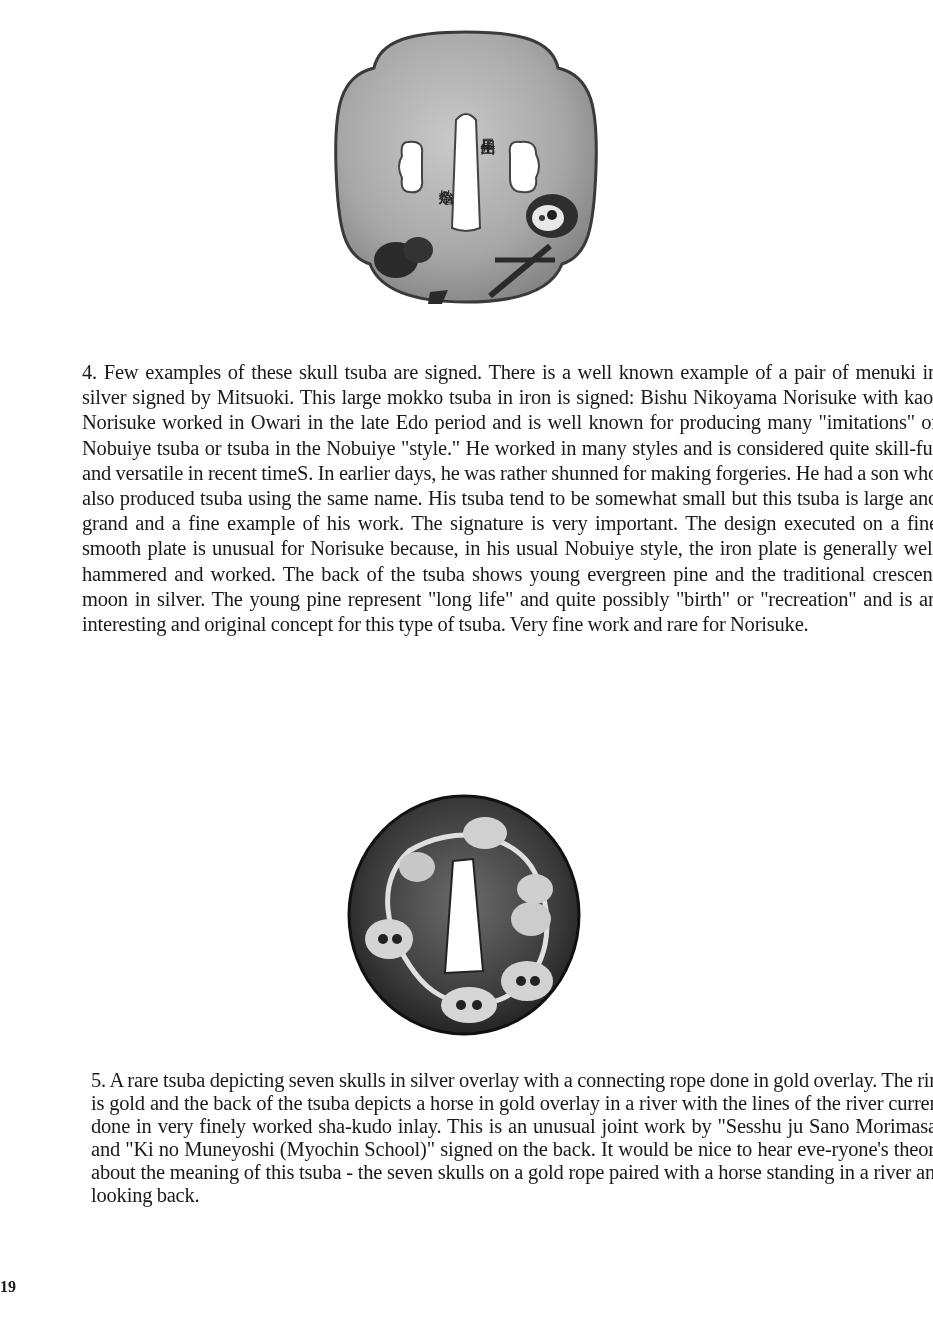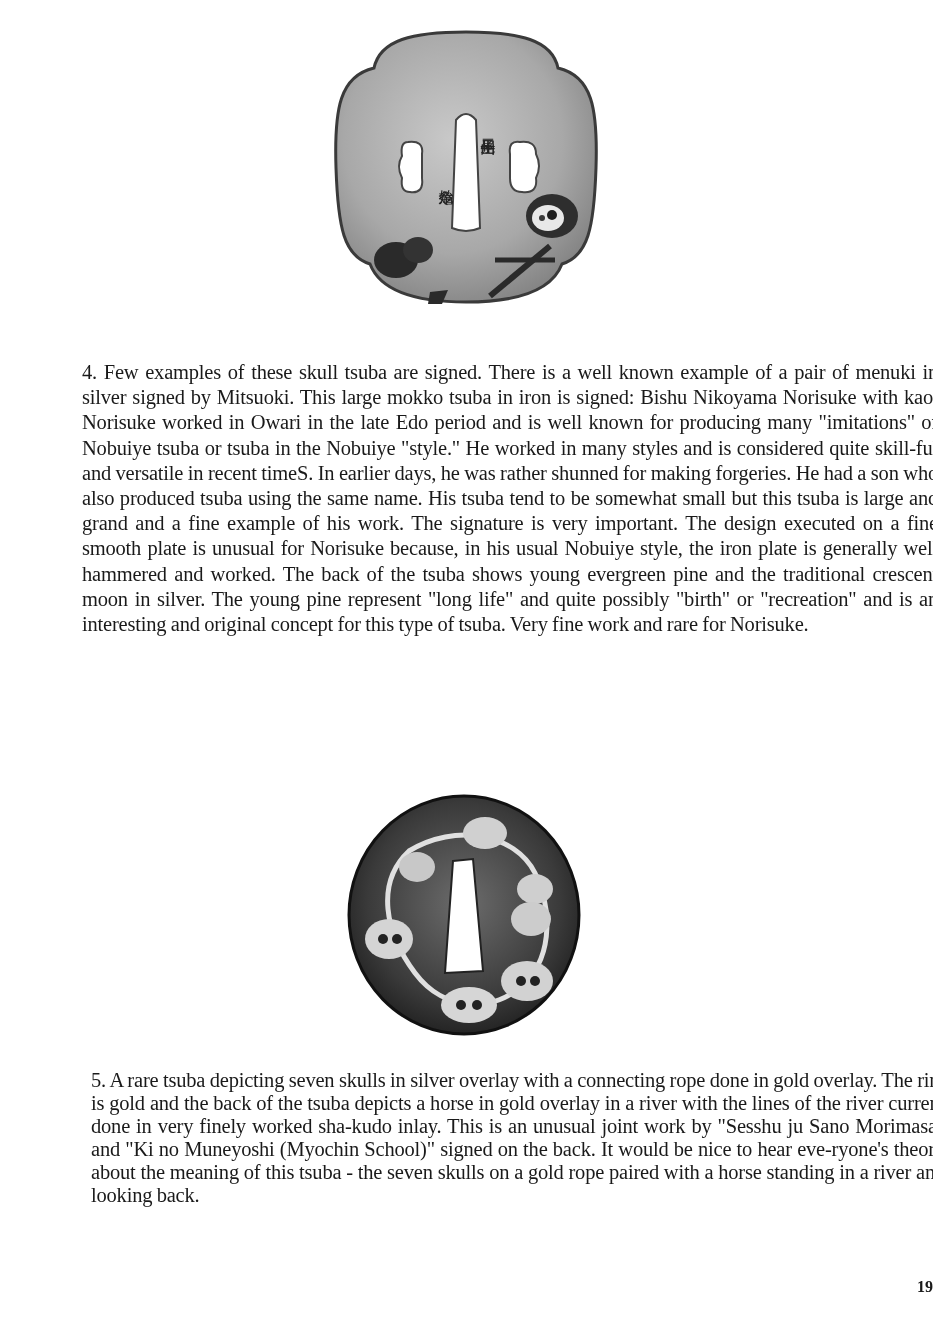--- a/index.html
+++ b/index.html
@@ -12,21 +12,21 @@
     #fig1 { left: 330px; top: 28px; width: 272px; height: 278px; }
     #fig2 { left: 345px; top: 793px; width: 238px; height: 245px; }
     .para {
       position: absolute; left: 38px; width: 856px;
       font-size: 20.5px; line-height: 25.2px; text-align: justify;
       letter-spacing: -0.2px; word-spacing: -0.5px; margin-left: 44px;
     }
     #p1 { top: 360px; }
     #p2 { top: 1069px; left: 47px; width: 854px; line-height: 23px; }
     .page-number {
-      position: absolute; top: 1278px; left: 0; width: 933px; text-align: right;
+      position: absolute; top: 1278px; left: 0; width: 933px; text-align: left;
       font-size: 16px; font-weight: bold;
     }
   </style>
 </head>
 <body>
 
 <div class="figure" id="fig1">
   <svg width="272" height="278" viewBox="0 0 272 278">
     <defs>
       <radialGradient id="iron1" cx="45%" cy="40%" r="70%">

